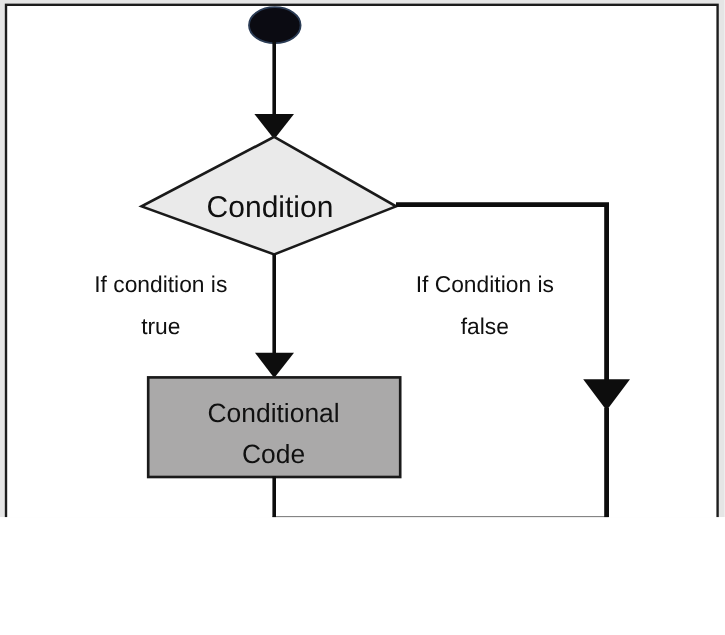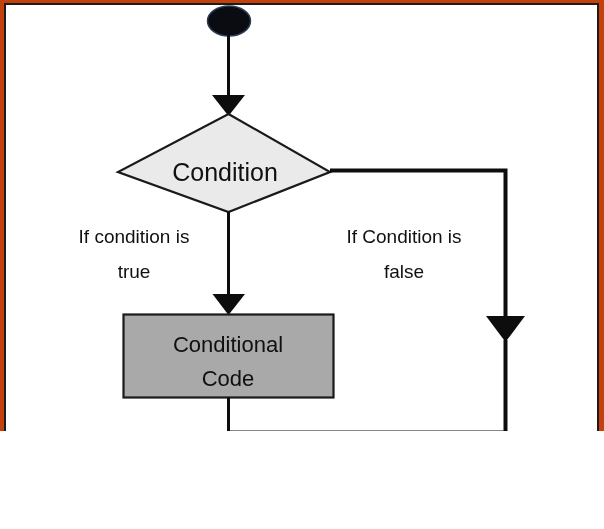--- a/index.html
+++ b/index.html
@@ -8,21 +8,21 @@
     padding: 0;
     background: #ffffff;
   }
   body {
     font-family: "Liberation Sans", sans-serif;
   }
   #canvas {
     position: relative;
     width: 604px;
     height: 431px;
-    background: #c2410c;
+    background: #e5e5e5;
     overflow: hidden;
   }
   #frame {
     position: absolute;
     left: 4px;
     top: 3px;
     width: 595px;
     height: 522px;
     border: 2px solid #1c1c1c;
     box-sizing: border-box;

